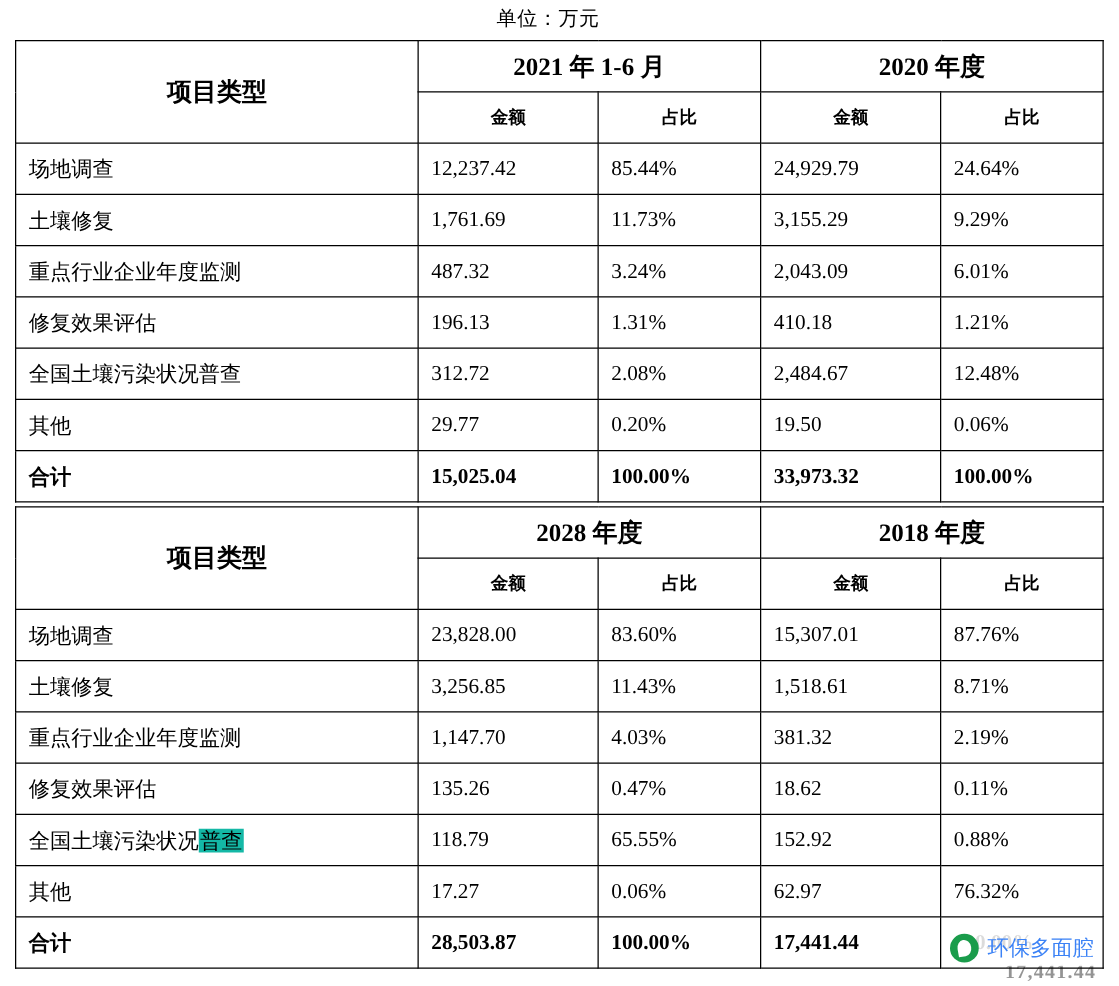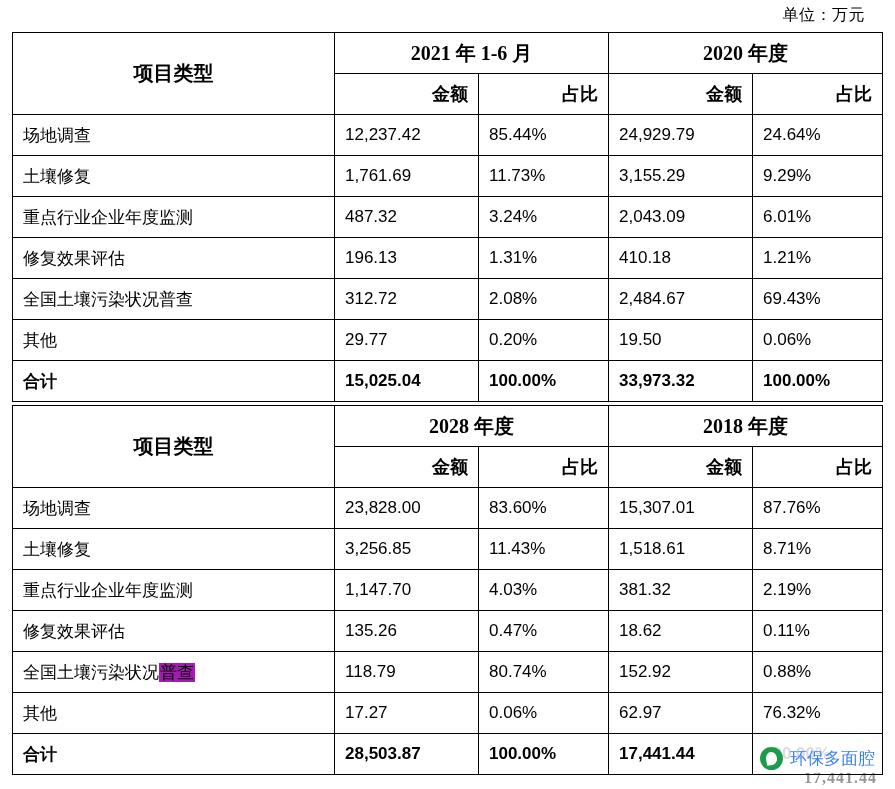--- a/index.html
+++ b/index.html
@@ -16,21 +16,21 @@
     overflow: hidden;
   }
   .page {
     position: relative;
     width: 895px;
     height: 789px;
     box-sizing: border-box;
     padding: 0 12px;
   }
   .unit-line {
-    text-align: right;
+    text-align: center;
     font-size: 16px;
     font-family: "Liberation Sans", sans-serif;
     padding: 5px 18px 6px 0;
     letter-spacing: 0.5px;
   }
   table.fin {
     border-collapse: collapse;
     width: 871px;
     table-layout: fixed;
     font-size: 17px;
@@ -46,37 +46,37 @@
   .c-label { width: 322px; text-align: center; }
   .c-amt   { width: 144px; text-align: right; }
   .c-pct   { width: 130px; text-align: right; }
 
   .hdr {
     text-align: center;
     font-weight: bold;
     font-size: 20px;
   }
   .hdr-sub {
-    text-align: right;
-    font-weight: bold;
-    font-size: 18px;
+    text-align: center;
+    font-weight: bold;
+    font-size: 14px;
   }
   .rowlabel {
     text-align: left;
     font-size: 17px;
   }
   .total td {
     font-weight: bold;
   }
   .total .rowlabel { font-weight: bold; }
-  .num { font-family: Liberation Sans, sans-serif; margin-left: 34px; }
+  .num { font-family: Liberation Serif, serif; margin-left: 34px; }
   .gap { height: 3px; }
 
   .highlight {
-    background: #a21caf;
+    background: #14b8a6;
     padding: 0 1px;
   }
 
   
   .watermark {
     position: absolute;
     right: 14px;
     bottom: 16px;
     display: flex;
     align-items: center;
@@ -169,21 +169,21 @@
         <td class="num">196.13</td>
         <td class="num">1.31%</td>
         <td class="num">410.18</td>
         <td class="num">1.21%</td>
       </tr>
       <tr>
         <td class="rowlabel">全国土壤污染状况普查</td>
         <td class="num">312.72</td>
         <td class="num">2.08%</td>
         <td class="num">2,484.67</td>
-        <td class="num">69.43%</td>
+        <td class="num">12.48%</td>
       </tr>
       <tr>
         <td class="rowlabel">其他</td>
         <td class="num">29.77</td>
         <td class="num">0.20%</td>
         <td class="num">19.50</td>
         <td class="num">0.06%</td>
       </tr>
       <tr class="total">
         <td class="rowlabel">合计</td>
@@ -242,21 +242,21 @@
       <tr>
         <td class="rowlabel">修复效果评估</td>
         <td class="num">135.26</td>
         <td class="num">0.47%</td>
         <td class="num">18.62</td>
         <td class="num">0.11%</td>
       </tr>
       <tr>
         <td class="rowlabel"><span>全国土壤污染状况</span><span class="highlight">普查</span></td>
         <td class="num">118.79</td>
-        <td class="num">80.74%</td>
+        <td class="num">65.55%</td>
         <td class="num">152.92</td>
         <td class="num">0.88%</td>
       </tr>
       <tr>
         <td class="rowlabel">其他</td>
         <td class="num">17.27</td>
         <td class="num">0.06%</td>
         <td class="num">62.97</td>
         <td class="num">76.32%</td>
       </tr>

